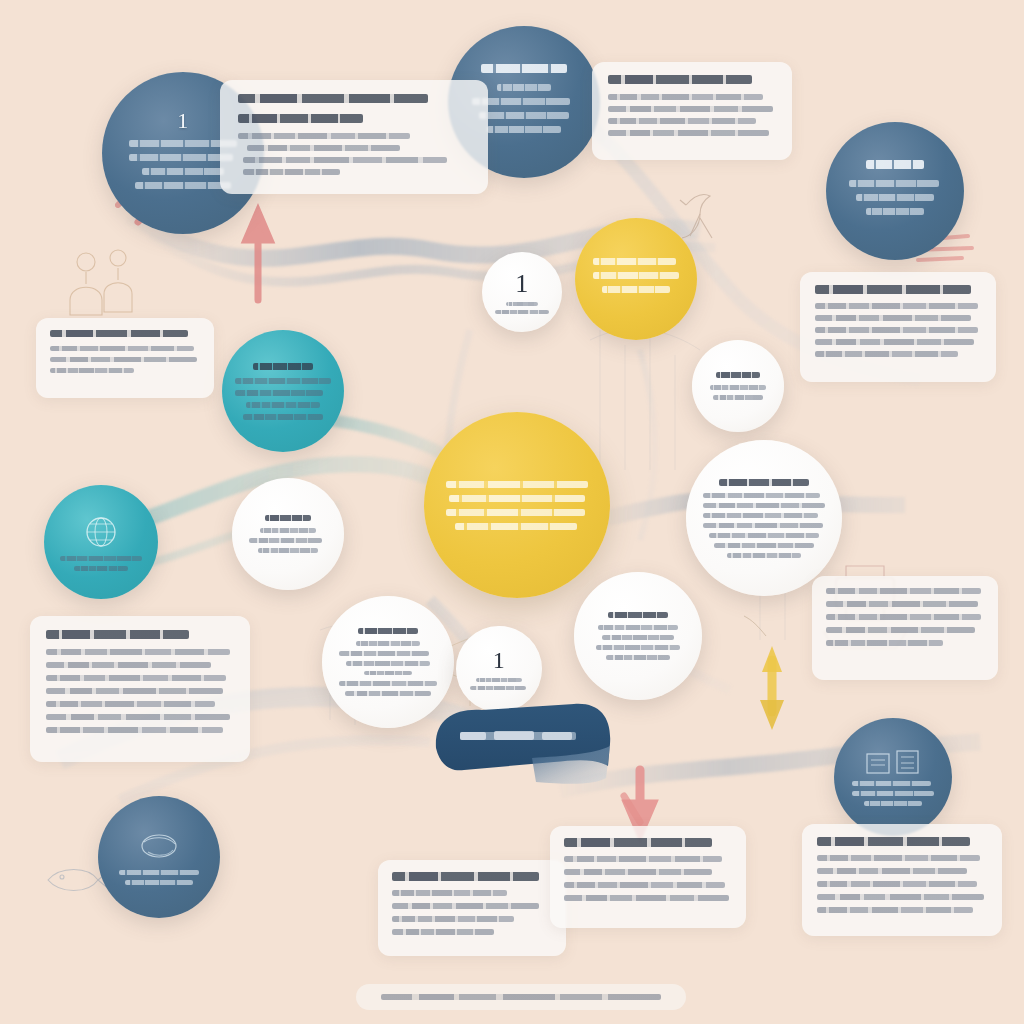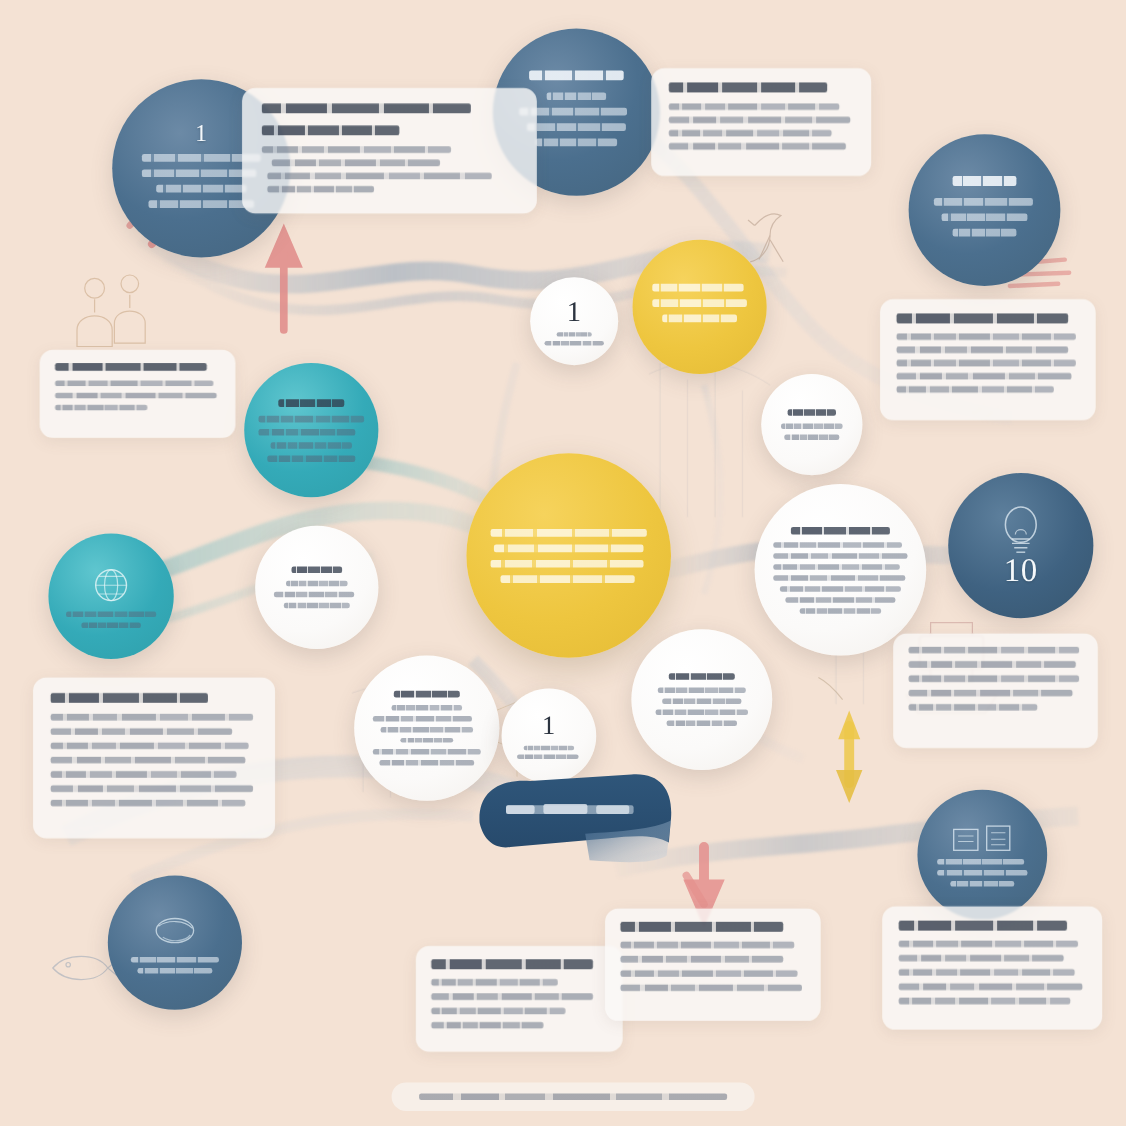--- a/index.html
+++ b/index.html
@@ -314,29 +314,20 @@
       <div class="pline" style="width:96%;height:5px;margin-bottom:5px;"></div>
       <div class="pline alt" style="width:100%;height:5px;margin-bottom:5px;"></div>
       <div class="pline" style="width:94%;height:5px;margin-bottom:5px;"></div>
       <div class="pline alt" style="width:98%;height:5px;margin-bottom:5px;"></div>
       <div class="pline" style="width:90%;margin-left:5%;height:5px;margin-bottom:5px;"></div>
       <div class="pline alt" style="width:82%;margin-left:9%;height:5px;margin-bottom:5px;"></div>
       <div class="pline" style="width:60%;margin-left:20%;height:5px;margin-bottom:0;"></div>
     </div>
   </div>
 
-  <div class="node blue-d" style="left:862px;top:430px;width:132px;height:132px;">
-    <svg width="46" height="50" viewBox="0 0 46 50" style="margin-bottom:-4px;">
-      <ellipse cx="23" cy="19" rx="14" ry="16" fill="none" stroke="#dbe7f0" stroke-width="1.4" opacity=".8"></ellipse>
-      <path d="M15,32 L31,32 M15,36 L31,36 M17,40 L29,40" stroke="#dbe7f0" stroke-width="1.3" opacity=".8"></path>
-      <path d="M19,44 L27,44" stroke="#dbe7f0" stroke-width="1.3" opacity=".8"></path>
-      <path d="M18,28 C18,22 28,22 28,28" fill="none" stroke="#dbe7f0" stroke-width="1.1" opacity=".7"></path>
-    </svg>
-    <div class="node-num num-light" style="font-size:30px;">10</div>
-  </div>
 
   <div class="node teal" style="left:44px;top:485px;width:114px;height:114px;">
     <svg width="36" height="36" viewBox="0 0 36 36" style="margin-bottom:6px;">
       <circle cx="18" cy="18" r="14" fill="none" stroke="#e6f6f8" stroke-width="1.3" opacity=".8"></circle>
       <ellipse cx="18" cy="18" rx="6" ry="14" fill="none" stroke="#e6f6f8" stroke-width="1.1" opacity=".7"></ellipse>
       <path d="M4,18 L32,18 M7,10 L29,10 M7,26 L29,26" stroke="#e6f6f8" stroke-width="1" opacity=".65"></path>
     </svg>
     <div class="ptext" style="position:relative;width:82px;">
       <div class="pline" style="width:100%;height:5px;margin-bottom:5px;"></div>
       <div class="pline alt" style="width:66%;margin-left:17%;height:5px;margin-bottom:0;"></div>

